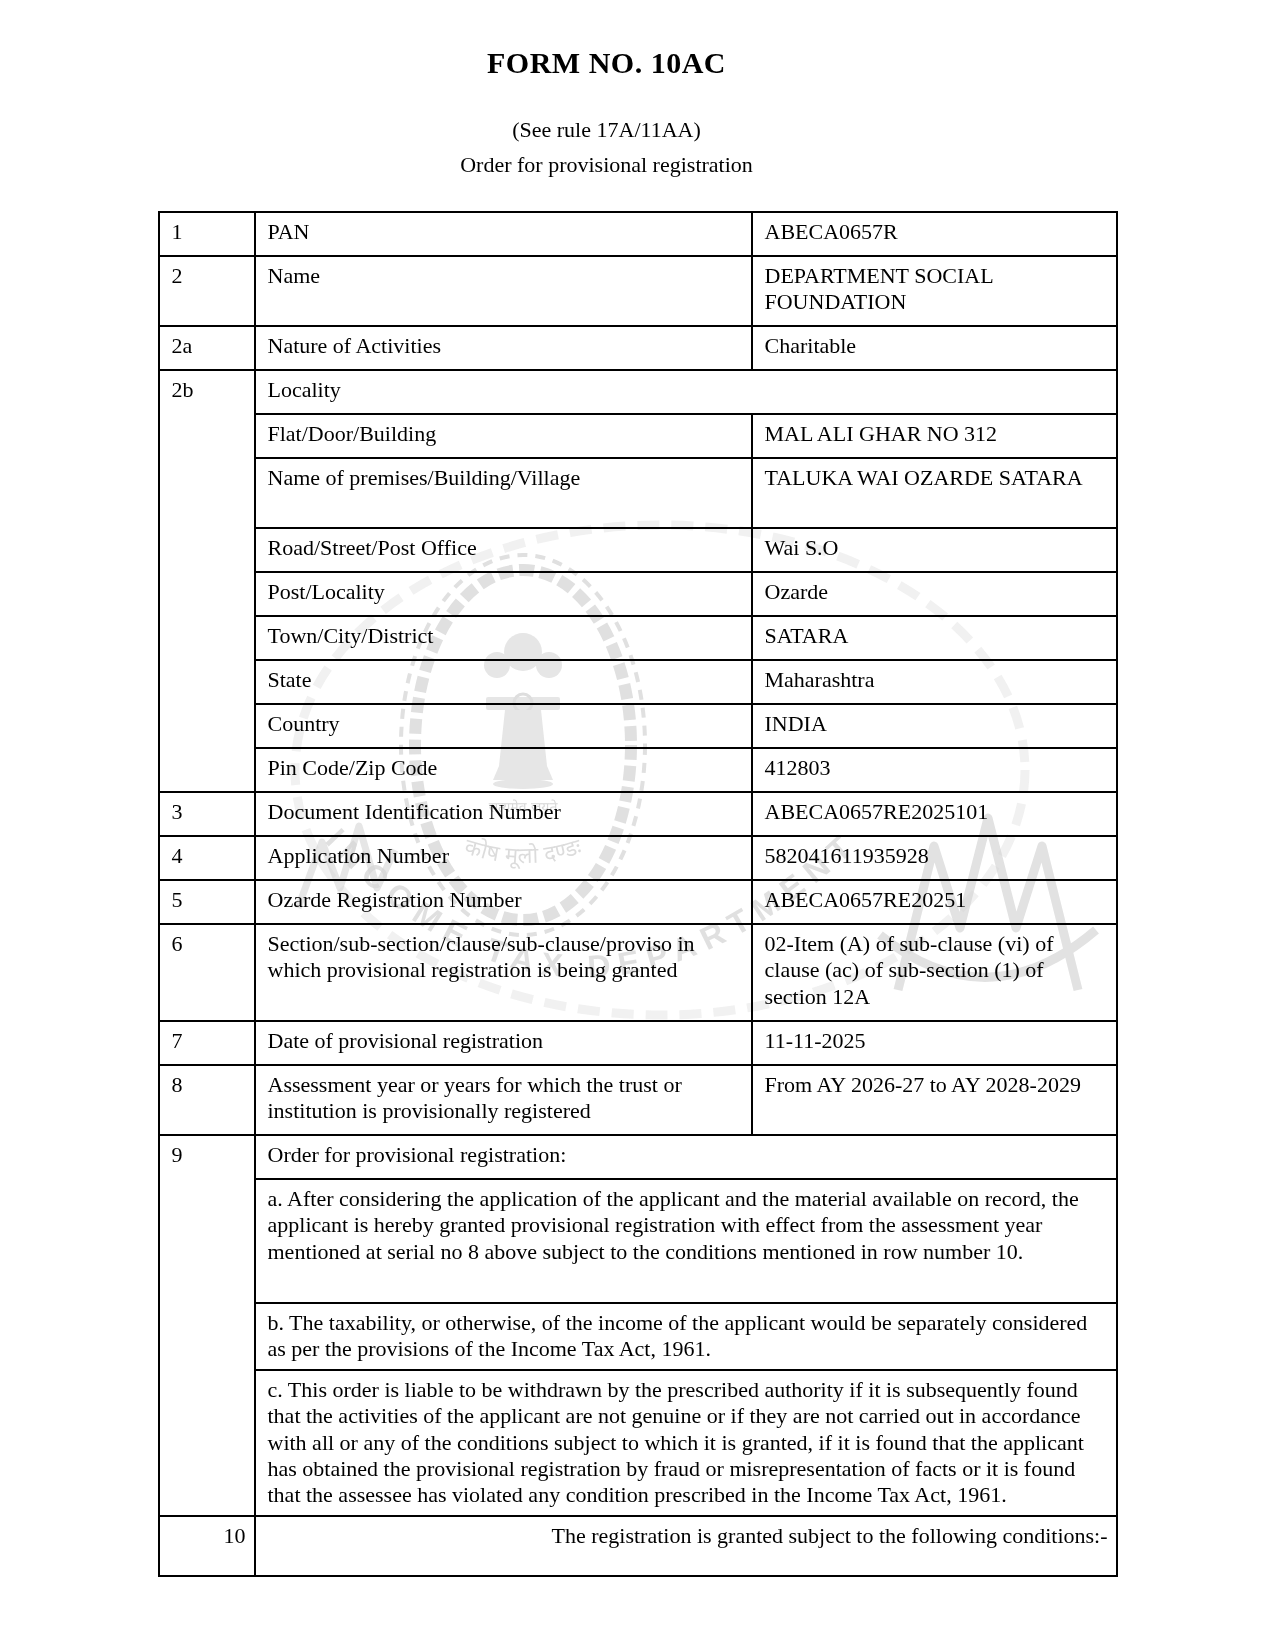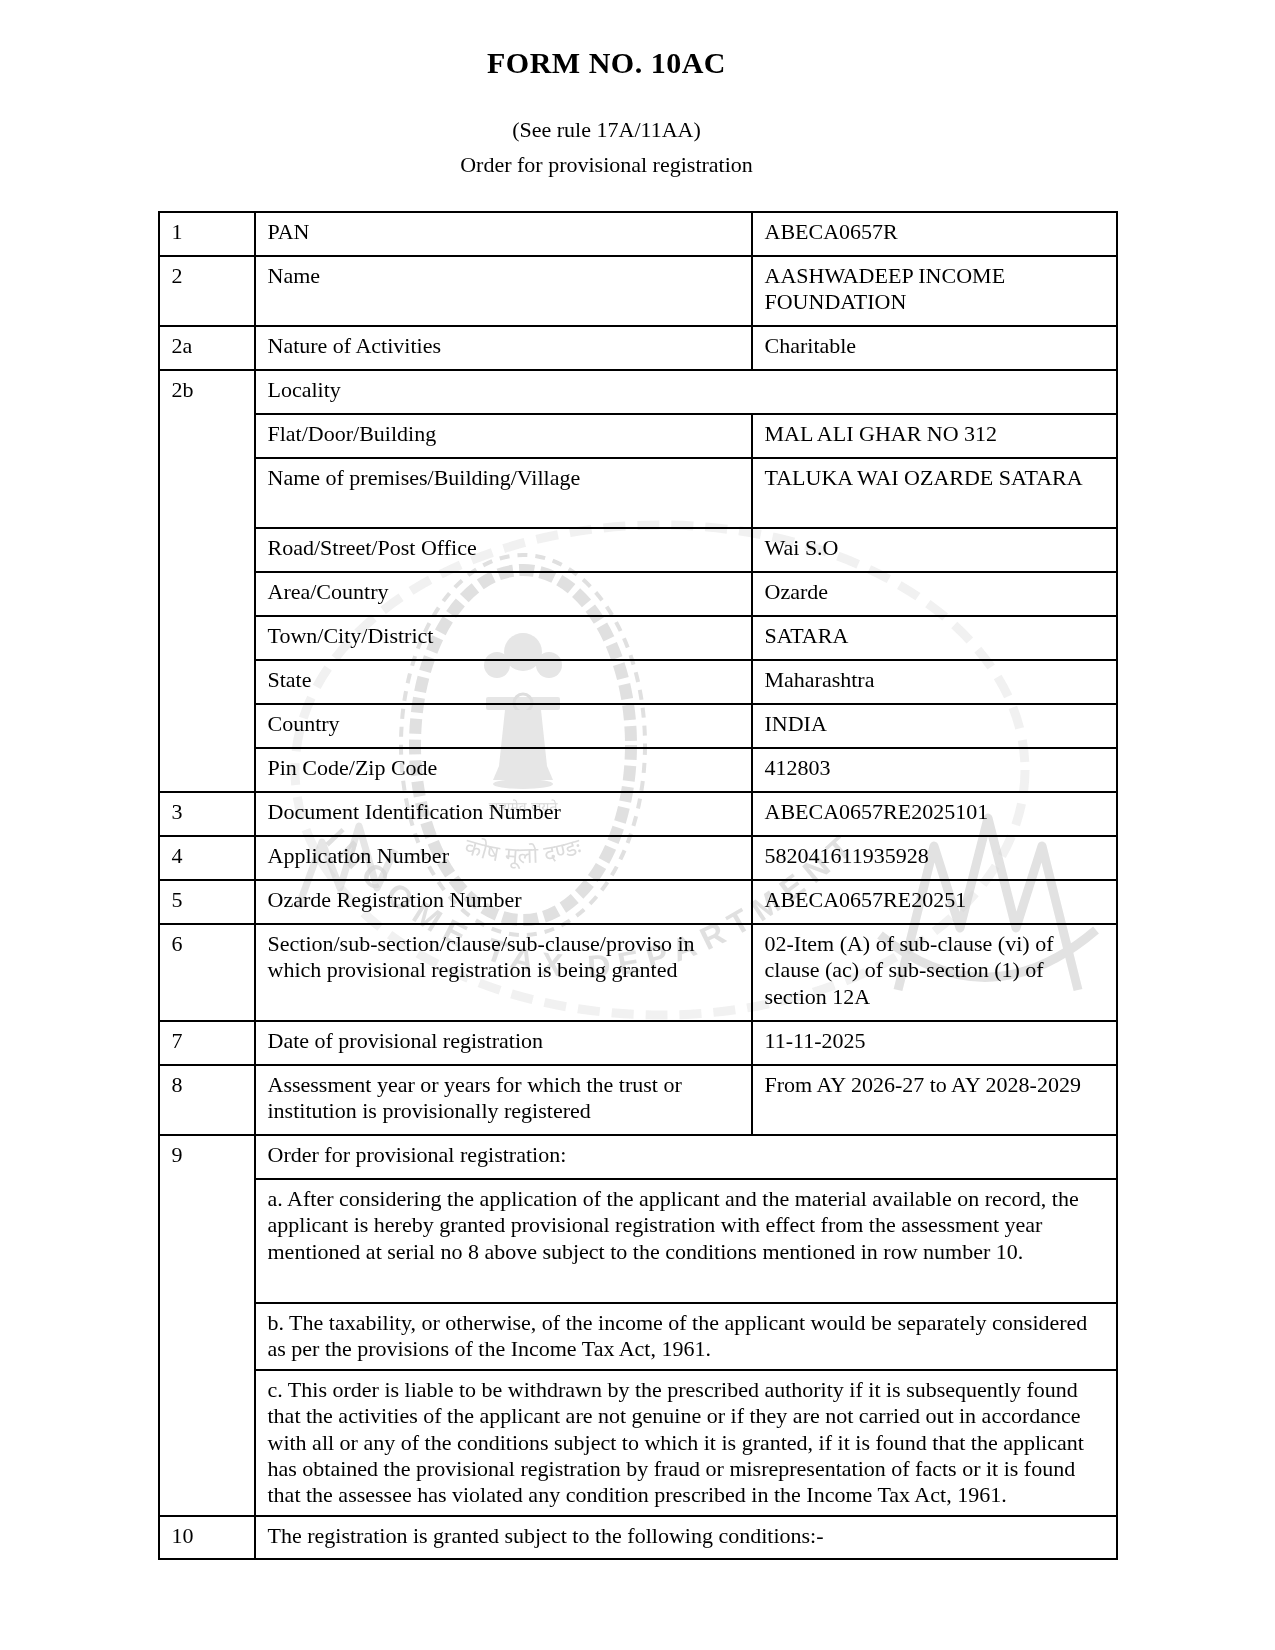--- a/index.html
+++ b/index.html
@@ -44,21 +44,21 @@
   }
   col.c-num{width:96px;}
   col.c-label{width:497px;}
   col.c-value{width:365px;}
   tr.h1{height:44px;}
   tr.h2{height:70px;}
   tr.h3{height:97px;}
   tr.p4{height:124px;}
   tr.p2{height:64px;}
   tr.p6{height:132px;}
-  tr.h1b{height:43px;}
+  tr.h1b{height:60px;text-align:right;}
   td.para{padding:7px 6px 7px 12px;border-radius:30px;}
 </style>
 </head>
 <body>
 
 <div class="page">
 
   <svg class="watermark-svg" viewBox="0 0 1275 1650" xmlns="http://www.w3.org/2000/svg">
     <defs>
       <path id="deptArc" d="M 312 828 Q 578 1132 888 818" fill="none"></path>
@@ -115,21 +115,21 @@
     <tbody>
         <tr class="h1">
       <td>1</td>
       <td>PAN</td>
       <td>ABECA0657R</td>
     </tr>
 
     <tr class="h2">
       <td>2</td>
       <td>Name</td>
-      <td>AASHWADEEP INCOME FOUNDATION</td>
+      <td>DEPARTMENT SOCIAL FOUNDATION</td>
     </tr>
 
     <tr class="h1">
       <td>2a</td>
       <td>Nature of Activities</td>
       <td>Charitable</td>
     </tr>
 
     <tr class="h1">
       <td rowspan="9">2b</td>
@@ -141,21 +141,21 @@
     </tr>
     <tr class="h2">
       <td>Name of premises/Building/Village</td>
       <td>TALUKA WAI OZARDE SATARA</td>
     </tr>
     <tr class="h1">
       <td>Road/Street/Post Office</td>
       <td>Wai S.O</td>
     </tr>
     <tr class="h1">
-      <td>Area/Country</td>
+      <td>Post/Locality</td>
       <td>Ozarde</td>
     </tr>
     <tr class="h1">
       <td>Town/City/District</td>
       <td>SATARA</td>
     </tr>
     <tr class="h1">
       <td>State</td>
       <td>Maharashtra</td>
     </tr>

